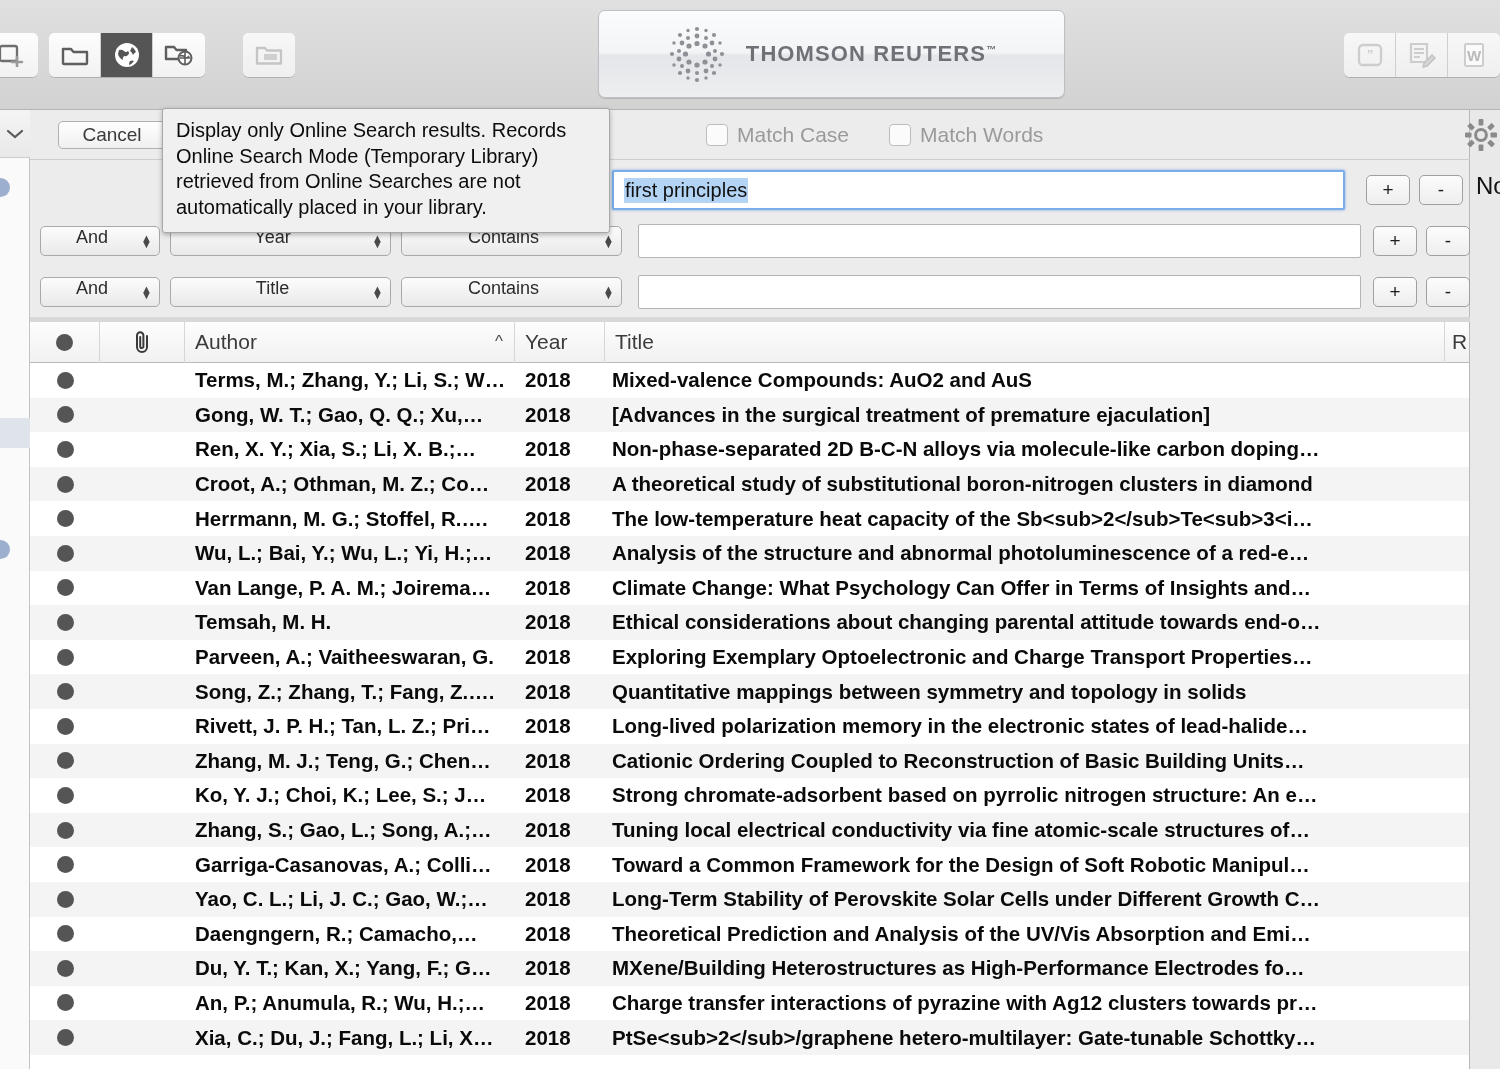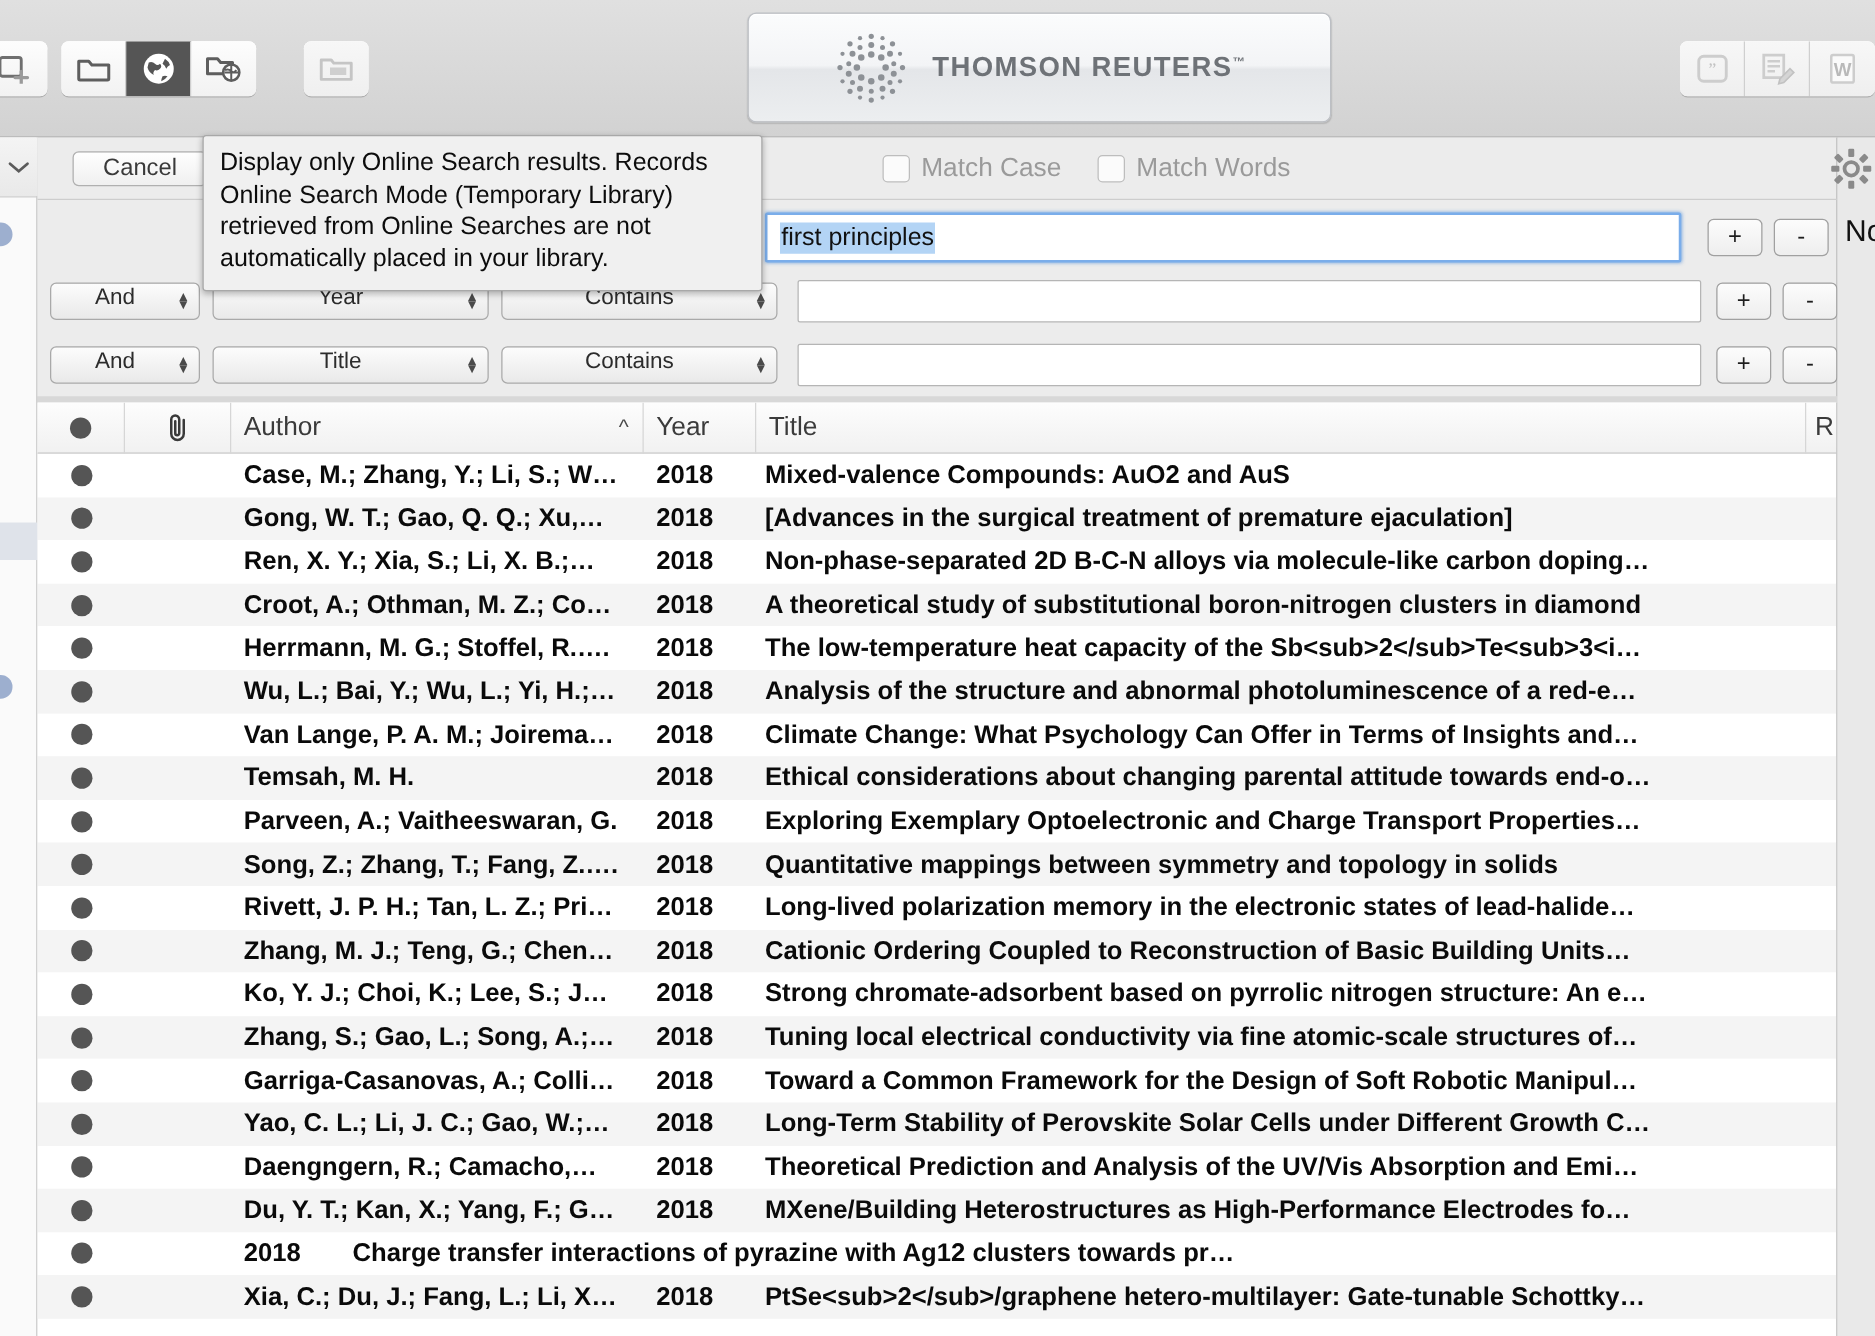--- a/index.html
+++ b/index.html
@@ -62,21 +62,21 @@
     display: flex; align-items: center;
     border-bottom: 1px solid #cdcdcd;
   }
   .btn-cancel {
     margin-left: 28px; width: 108px; height: 28px;
     border-radius: 5px; border: 1px solid #b0b0b0;
     background: linear-gradient(to bottom,#fefefe,#f0f0f0);
     font-size: 19px; color: #3a3a3a;
     display:flex; align-items:center; justify-content:center;
   }
-  .chk-wrap { display:flex; align-items:center; gap: 9px; margin-left: 29px; }
+  .chk-wrap { display:flex; align-items:center; gap: 9px; margin-left: 40px; }
   .chk {
     width: 22px; height: 22px; border-radius: 4px;
     border: 1px solid #bdbdbd; background: #fbfbfb;
   }
   .chk-label { font-size: 21px; color: #9a9a9a; }
 
   .qrow { position: absolute; left: 0; height: 44px; display: flex; align-items: center; }
   .popup {
     height: 30px; border-radius: 5px; border: 1px solid #a9a9a9;
     background: linear-gradient(to bottom,#fcfcfc,#e9e9e9);
@@ -405,21 +405,21 @@
       <div class="th c-rate">
         <span>R</span>
       </div>
     </div>
     <div id="tbody">
         <div class="trow even">
           <div class="td c-dot">
             <span class="dot"></span>
           </div>
           <div class="td c-clip"></div>
-          <div class="td c-auth">Case, M.; Zhang, Y.; Li, S.; W…</div>
+          <div class="td c-auth">Terms, M.; Zhang, Y.; Li, S.; W…</div>
           <div class="td c-year">2018</div>
           <div class="td c-title">Mixed-valence Compounds: AuO2 and AuS</div>
         </div>
         <div class="trow odd">
           <div class="td c-dot">
             <span class="dot"></span>
           </div>
           <div class="td c-clip"></div>
           <div class="td c-auth">Gong, W. T.; Gao, Q. Q.; Xu,…</div>
           <div class="td c-year">2018</div>
@@ -567,20 +567,21 @@
           <div class="td c-clip"></div>
           <div class="td c-auth">Du, Y. T.; Kan, X.; Yang, F.; G…</div>
           <div class="td c-year">2018</div>
           <div class="td c-title">MXene/Building Heterostructures as High-Performance Electrodes fo…</div>
         </div>
         <div class="trow even">
           <div class="td c-dot">
             <span class="dot"></span>
           </div>
           <div class="td c-clip"></div>
+          <div class="td c-auth">An, P.; Anumula, R.; Wu, H.;…</div>
           <div class="td c-year">2018</div>
           <div class="td c-title">Charge transfer interactions of pyrazine with Ag12 clusters towards pr…</div>
         </div>
         <div class="trow odd">
           <div class="td c-dot">
             <span class="dot"></span>
           </div>
           <div class="td c-clip"></div>
           <div class="td c-auth">Xia, C.; Du, J.; Fang, L.; Li, X…</div>
           <div class="td c-year">2018</div>

